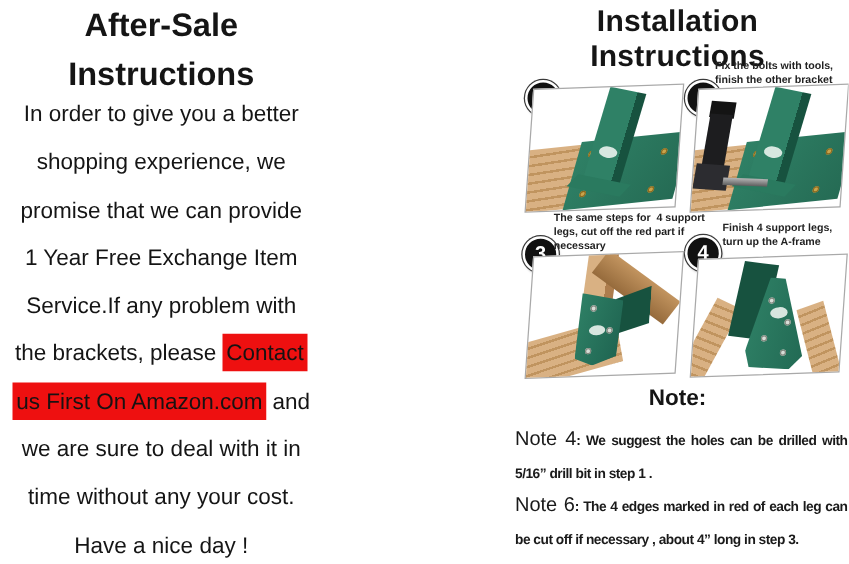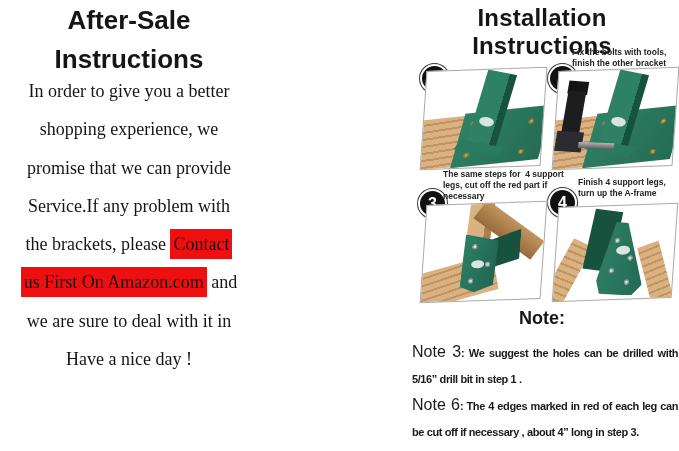--- a/index.html
+++ b/index.html
@@ -5,21 +5,21 @@
   html,body{margin:0;padding:0;background:#fff;}
   .canvas{
     position:relative;width:679px;height:451px;background:#fff;overflow:hidden;
     font-family:"Liberation Sans", sans-serif;color:var(--text-black,#151515);
   }
   
   .left-title{position:absolute;left:0;top:1px;width:258px;text-align:center;
     font-weight:bold;font-size:26px;line-height:39px;}
   .left-body{position:absolute;left:0;top:72px;width:258px;text-align:center;
     font-size:18px;line-height:38.3px;}
-  .bline{height:38.3px;white-space:nowrap;font-family:Liberation Serif, serif;}
+  .bline{height:38.3px;white-space:nowrap;}
   .hl{background:var(--highlight-red,#ee1010);padding:5px 3px;color:#181212;}
   
   .right-title{position:absolute;left:405px;top:4px;width:274px;text-align:center;
     font-weight:bold;font-size:24px;letter-spacing:.2px;}
   .badge{position:absolute;width:25px;height:25px;border-radius:50%;background:#111;
     color:#fff;font-weight:bold;font-size:16px;display:flex;align-items:center;
     justify-content:center;border:2px solid #fff;box-shadow:0 0 0 1px #3a3a3a,1px 2px 2px rgba(0,0,0,.25);}
   .b1{left:420px;top:64px;} .b2{left:548px;top:64px;}
   .b3{left:418px;top:189px;} .b4{left:548px;top:188px;}
   .cap{position:absolute;font-weight:bold;font-size:8.5px;line-height:11px;color:#222;}
@@ -90,24 +90,26 @@
 
   <div class="left-title">
     <div>After-Sale</div>
     <div>Instructions</div>
   </div>
 
   <div class="left-body">
     <div class="bline">In order to give you a better</div>
     <div class="bline">shopping experience, we</div>
     <div class="bline">promise that we can provide</div>
+    <div class="bline">1 Year Free Exchange Item</div>
     <div class="bline">Service.If any problem with</div>
     <div class="bline"><span>the brackets, please </span><span class="hl">Contact</span></div>
     <div class="bline"><span class="hl">us First On Amazon.com</span><span> and</span></div>
     <div class="bline">we are sure to deal with it in</div>
+    <div class="bline">time without any your cost.</div>
     <div class="bline">Have a nice day !</div>
   </div>
 
   <div class="right-title">Installation Instructions</div>
 
   <div class="badge b1">1</div>
   <div class="badge b2">2</div>
   <div class="badge b3">3</div>
   <div class="badge b4">4</div>
 
@@ -180,19 +182,19 @@
       <div class="logo"></div>
       <div class="screw" style="left:16px;top:16px;"></div>
       <div class="screw" style="left:30px;top:34px;"></div>
       <div class="screw" style="left:12px;top:46px;"></div>
       <div class="screw" style="left:28px;top:58px;"></div>
     </div>
   </div>
 
   <div class="note-heading">Note:</div>
   <div class="notes">
-    <div class="nline njust"><span class="note-label">Note 3</span><span>: We suggest the holes can be drilled with</span></div>
+    <div class="nline njust"><span class="note-label">Note 4</span><span>: We suggest the holes can be drilled with</span></div>
     <div class="nline">5/16” drill bit in step 1 .</div>
     <div class="nline njust"><span class="note-label">Note 6</span><span>: The 4 edges marked in red of each leg can</span></div>
     <div class="nline">be cut off if necessary , about 4” long in step 3.</div>
   </div>
 
 </div>
 
 </body></html>

